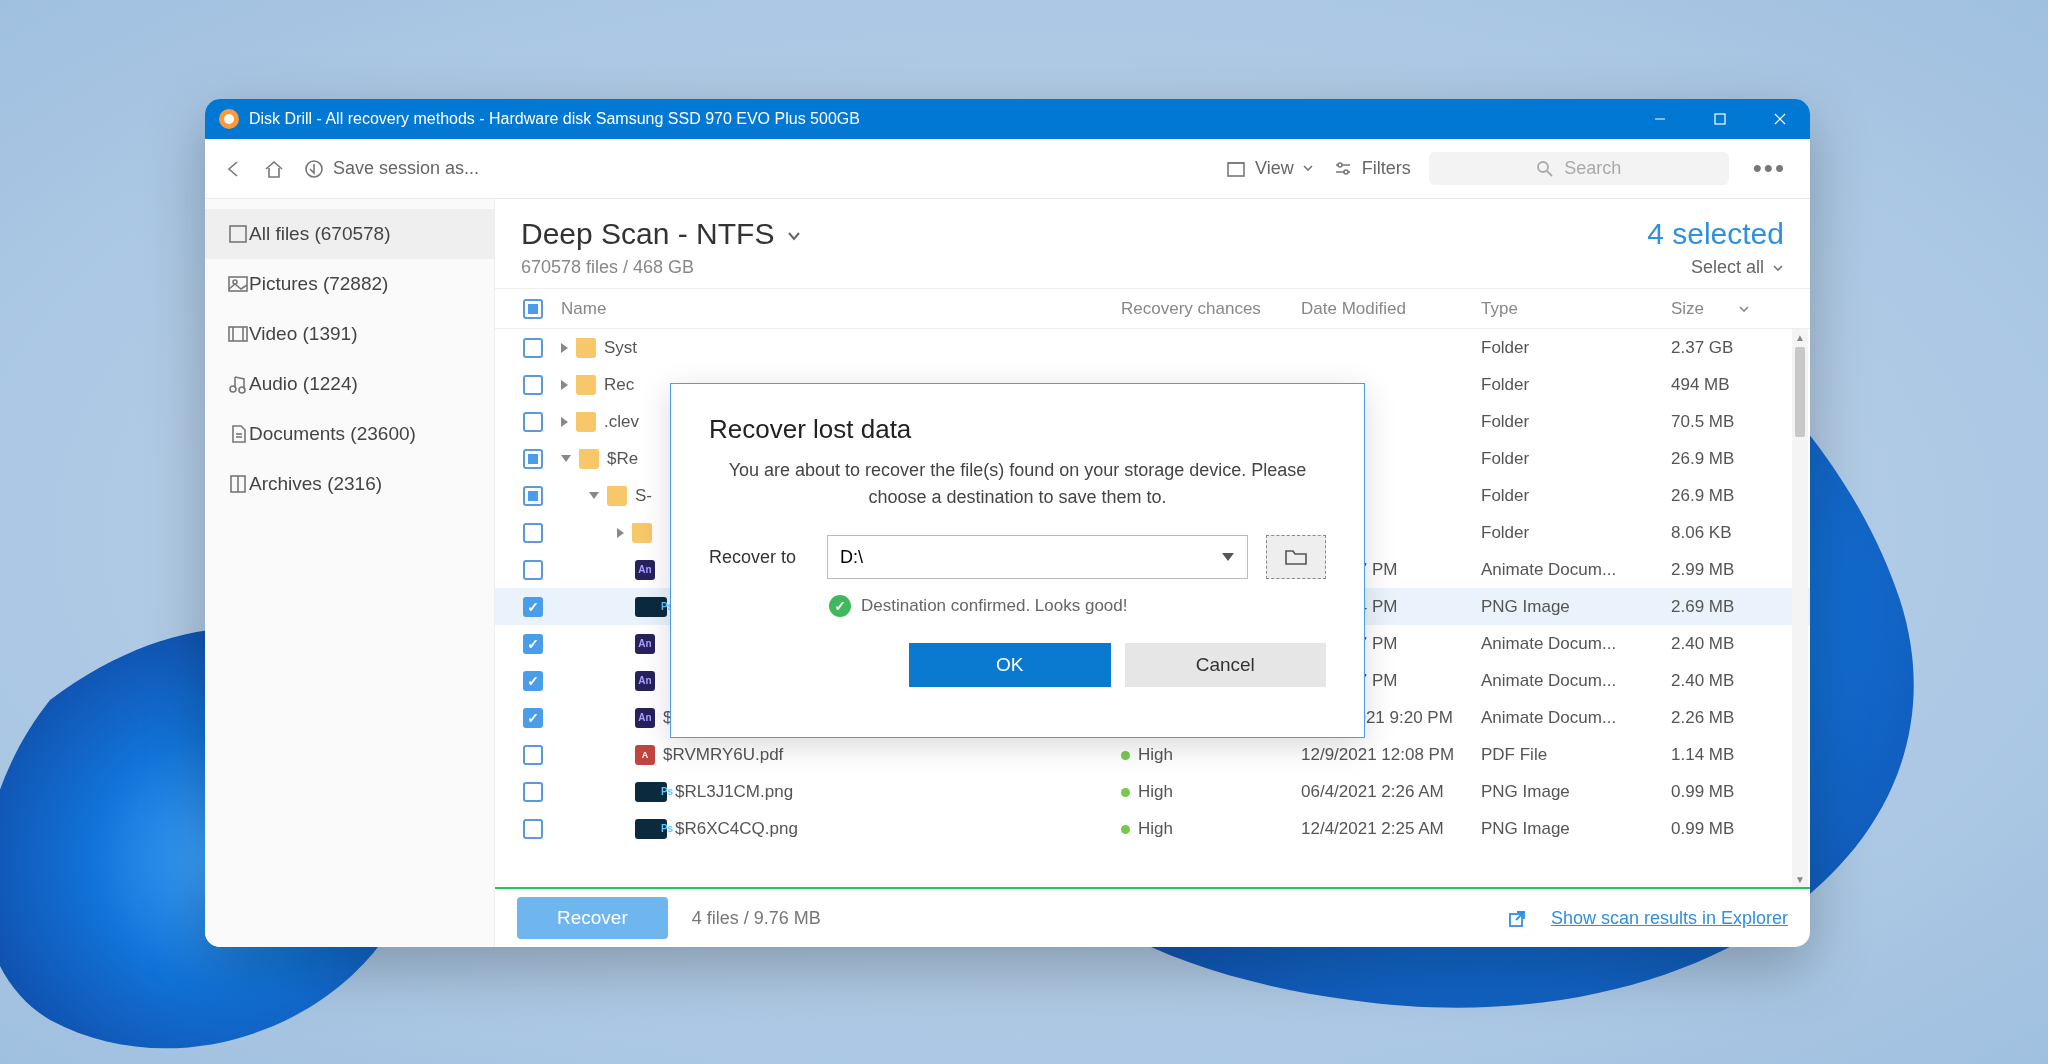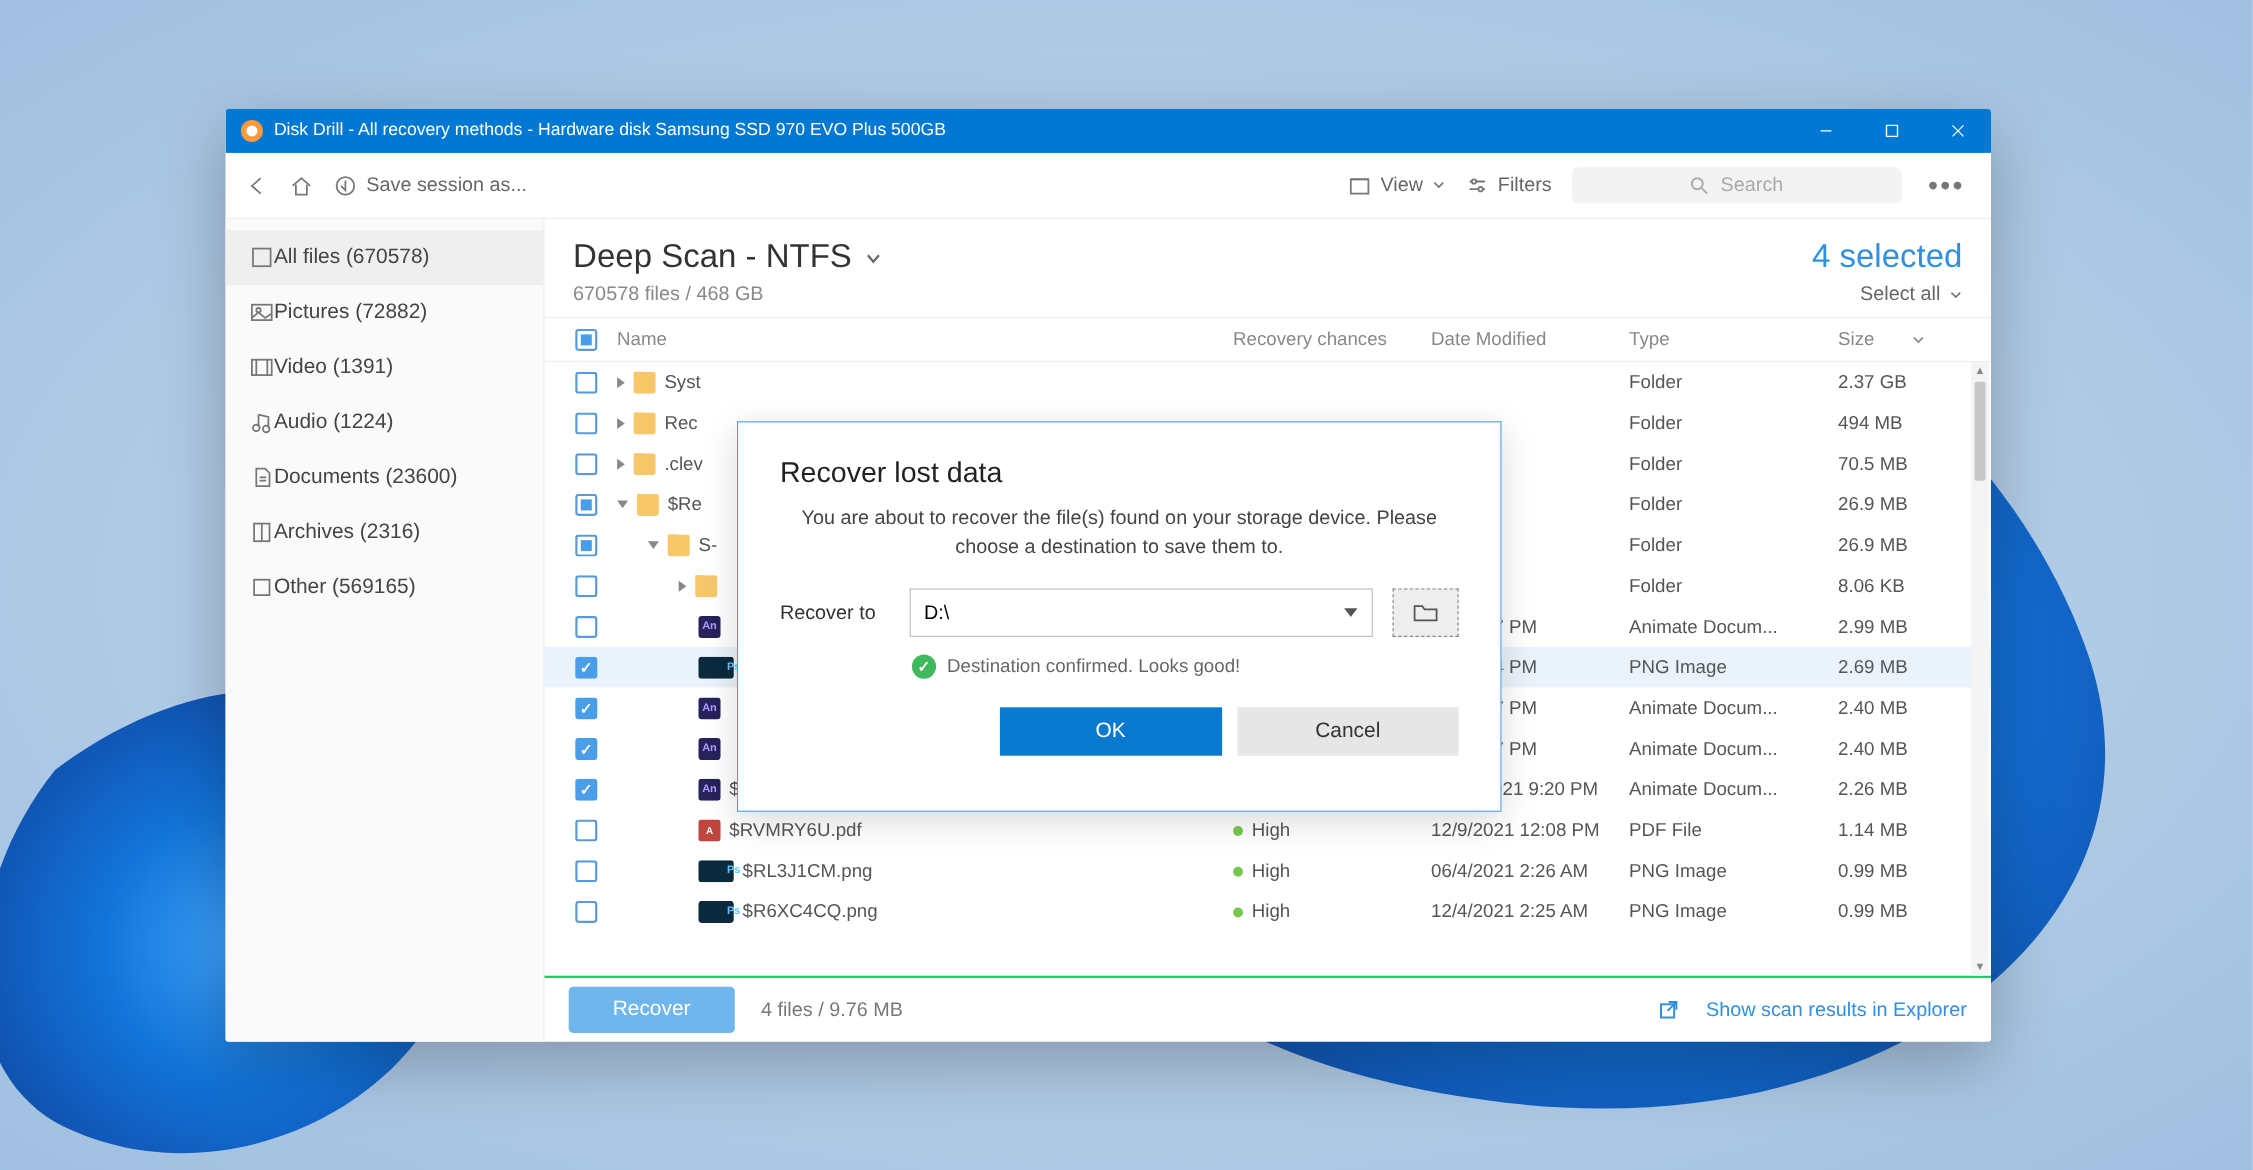--- a/index.html
+++ b/index.html
@@ -7,21 +7,21 @@
   width: 2048px; height: 1064px;
   background: radial-gradient(ellipse at center, #d8e6f3 0%, #b8d0e8 40%, #a0c0e0 100%);
   position: relative; overflow: hidden;
 }
 .bloom {
   position: absolute; inset: 0; pointer-events: none;
 }
 .bloom svg { width: 100%; height: 100%; }
 .window {
   position: absolute; left: 205px; top: 99px; width: 1605px; height: 848px;
-  background: #ffffff; border-radius: 3px; overflow: hidden;
+  background: #ffffff; border-radius: 15px; overflow: hidden;
   box-shadow: 0 20px 60px rgba(0,0,0,0.25);
   display: flex; flex-direction: column;
 }
 .titlebar {
   height: 40px; background: #0078d4; color: #fff; display: flex; align-items: center;
   padding-left: 14px; font-size: 16px;
 }
 .titlebar .icon { width: 20px; height: 20px; background: #ff9a3c; border-radius: 50%; margin-right: 10px; position:relative; }
 .titlebar .icon::after{content:"";position:absolute;left:5px;top:5px;width:10px;height:10px;background:#fff;border-radius:50%;}
 .title-controls { margin-left: auto; display: flex; }
@@ -90,21 +90,21 @@
 .ficon.pdf { background: #c1453f; color:#fff; font-size:9px; font-weight:bold; display:flex;align-items:center;justify-content:center;}
 .dot { width: 9px; height: 9px; border-radius: 50%; background: #7ac74f; display:inline-block; margin-right:8px;}
 .footer {
   height: 60px; border-top: 2px solid #22c55e; display: flex; align-items: center;
   padding: 0 22px; gap: 24px; font-size: 18px;
 }
 .btn-recover {
   background: #6eb6ed; color: #fff; padding: 10px 40px; border-radius: 4px; font-size: 19px;
 }
 .footer .stats { color: #777; }
-.footer .right-link { margin-left: auto; color: #2f8fe0; display:flex; align-items:center; gap:24px;}
+.footer .right-link { margin-left: auto; color: #2f8fe0; display:flex; align-items:flex-end; gap:24px;text-decoration:underline;}
 .scrollbar { position:absolute; right:2px; top:40px; bottom:0; width:16px; background:#f4f4f4;}
 .scrollbar .thumb{ position:absolute; top:18px; left:3px; width:10px; height:90px; background:#c8c8c8; border-radius:2px;}
 .scrollbar .arr{ position:absolute; left:0; width:16px; height:16px; display:flex;align-items:center;justify-content:center;color:#888;font-size:10px;}
 .scrollbar .arr.up{top:0;} .scrollbar .arr.dn{bottom:0;}
 
 
 .dialog {
   position: absolute; left: 670px; top: 383px; width: 695px; height: 355px;
   background: #fff; border: 1px solid #4a9de8; box-shadow: 0 8px 30px rgba(0,0,0,0.15);
   padding: 30px 38px;
@@ -269,26 +269,20 @@
           </svg>
         <span>Documents (23600)</span>
       </div>
       <div class="sb-item">
         <svg>
             <rect x="4" y="3" width="14" height="16"></rect>
             <line x1="11" y1="3" x2="11" y2="19"></line>
           </svg>
         <span>Archives (2316)</span>
       </div>
-      <div class="sb-item">
-        <svg>
-            <rect x="4" y="4" width="14" height="14"></rect>
-          </svg>
-        <span>Other (569165)</span>
-      </div>
     </div>
 
     <div class="main">
       <div class="main-header">
         <div class="mh-left">
           <div class="title">
             <span>Deep Scan - NTFS</span>
             <span><svg width="16" height="16">
                   <polyline points="3,5 8,11 13,5" fill="none" stroke="#666" stroke-width="2"></polyline>
                 </svg></span>

